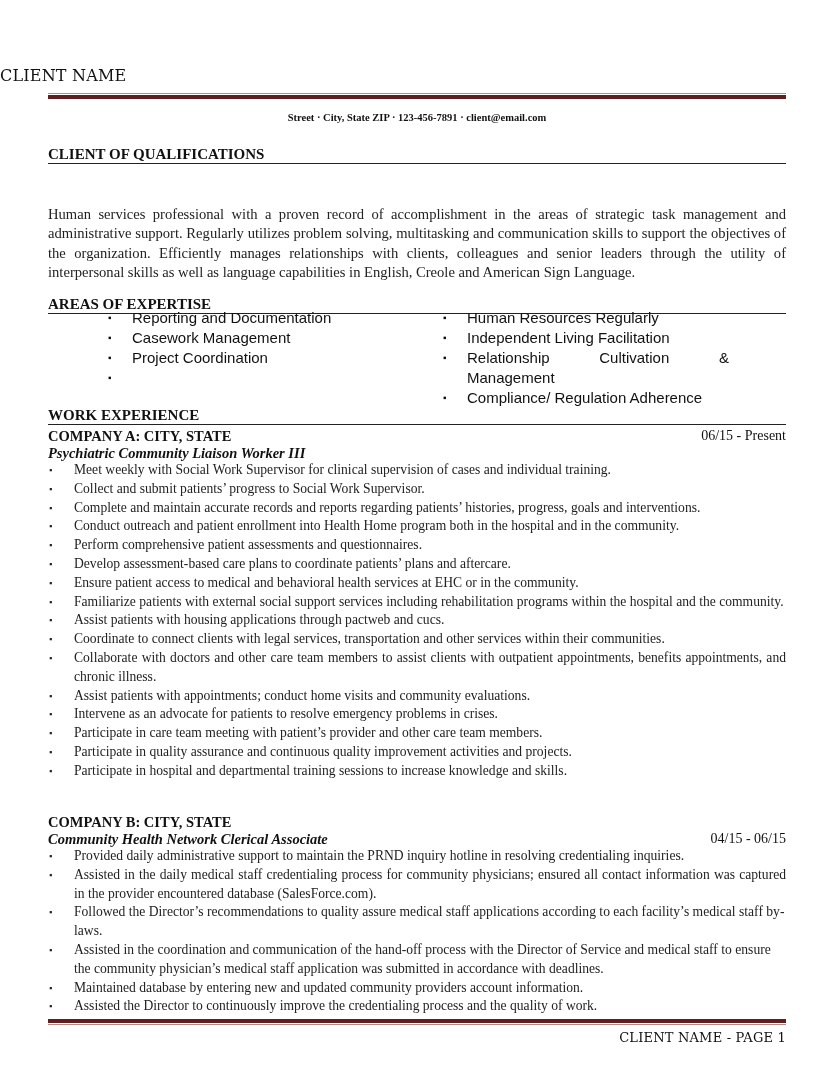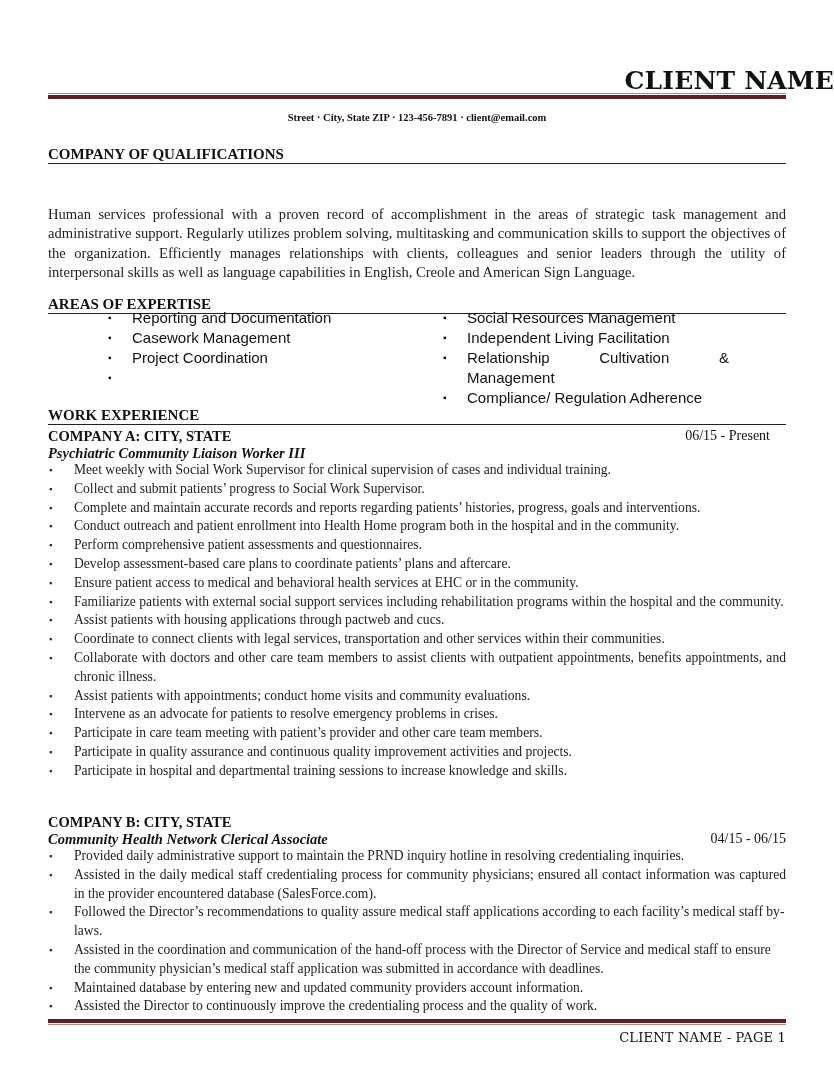--- a/index.html
+++ b/index.html
@@ -1,21 +1,21 @@
 <!DOCTYPE html>
 <html><head>
 <meta charset="utf-8">
 <style>
   html, body { margin: 0; padding: 0; background: #ffffff; }
   body { width: 834px; height: 1080px; position: relative; overflow: hidden; color: #111; }
   .page { position: absolute; left: 0; top: 0; width: 834px; height: 1080px; }
 
   .client-name {
-    position: absolute; top: 66px; left: 0; width: 834px; text-align: right;
-    font-family: "DejaVu Serif", serif; font-size: 25px; letter-spacing: 0.2px; color: #111; font-weight: bold;
+    position: absolute; top: 66px; left: 0; width: 834px; text-align: left;
+    font-family: "DejaVu Serif", serif; font-size: 16px; letter-spacing: 0.2px; color: #111;
   }
   .rule {
     position: absolute; left: 48px; width: 738px;
   }
   .rule .thin { height: 1px; background: #b58a86; }
   .rule .thick { height: 4px; background: #5e1f22; }
   .rule .gap { height: 1px; background: #fff; }
   .rule-top { top: 93px; }
   .rule-bottom { top: 1019px; }
 
@@ -45,21 +45,21 @@
   .col1 { left: 132px; width: 290px; }
   .col2 { left: 467px; width: 262px; }
   .col2 li .txt { display: block; text-align: justify; text-align-last: left; }
   .col2 li.spread .txt { text-align: justify; }
 
   .company-row {
     position: absolute; left: 48px; width: 738px;
     font-family: "Liberation Serif", serif; font-size: 14.5px; line-height: 18px;
   }
   .company-row .company { font-weight: bold; }
-  .company-row .date { position: absolute; right: 16px; top: 0; font-weight: normal; font-size: 14px; }
+  .company-row .date { position: absolute; right: 0; top: 0; font-weight: normal; font-size: 14px; }
   .role {
     position: absolute; left: 48px; width: 738px;
     font-family: "Liberation Serif", serif; font-style: italic; font-weight: bold; font-size: 14.5px; line-height: 18px;
   }
   .role .date { position: absolute; right: 0; top: 0; font-style: normal; font-weight: normal; font-size: 14px; }
 
   .bullets {
     position: absolute; left: 48px; width: 738px; list-style: none; margin: 0; padding: 0;
     font-family: "Liberation Serif", serif; font-size: 13.6px; line-height: 18.8px; color: #222;
   }
@@ -80,36 +80,36 @@
   <div class="client-name">CLIENT NAME</div>
 
   <div class="rule rule-top">
     <div class="thin"></div>
       <div class="gap"></div>
       <div class="thick"></div>
   </div>
 
   <div class="contact">Street · City, State ZIP · 123-456-7891 · client@email.com</div>
 
-  <div class="section-head" style="top:146px;">COMPANY OF QUALIFICATIONS</div>
+  <div class="section-head" style="top:146px;">CLIENT OF QUALIFICATIONS</div>
   <div class="summary">Human services professional with a proven record of accomplishment in the areas of strategic task management and administrative support. Regularly utilizes problem solving, multitasking and communication skills to support the objectives of the organization. Efficiently manages relationships with clients, colleagues and senior leaders through the utility of interpersonal skills as well as language capabilities in English, Creole and American Sign Language.</div>
 
   <div class="section-head" style="top:276px;margin-top:20px;">AREAS OF EXPERTISE</div>
 
   <ul class="expertise-col col1">
     <li><span class="bul">▪</span><span>Reporting and Documentation</span></li>
     <li><span class="bul">▪</span><span>Casework Management</span></li>
     <li><span class="bul">▪</span><span>Project Coordination</span></li>
     <li><span class="bul">▪</span></li>
   </ul>
 
   <ul class="expertise-col col2">
     <li>
         <span class="bul">▪</span>
-        <span class="txt">Social Resources Management</span>
+        <span class="txt">Human Resources Regularly</span>
       </li>
     <li>
         <span class="bul">▪</span>
         <span class="txt">Independent Living Facilitation</span>
       </li>
     <li class="spread">
         <span class="bul">▪</span>
         <span class="txt">Relationship Cultivation &amp; Management</span>
       </li>
     <li>

